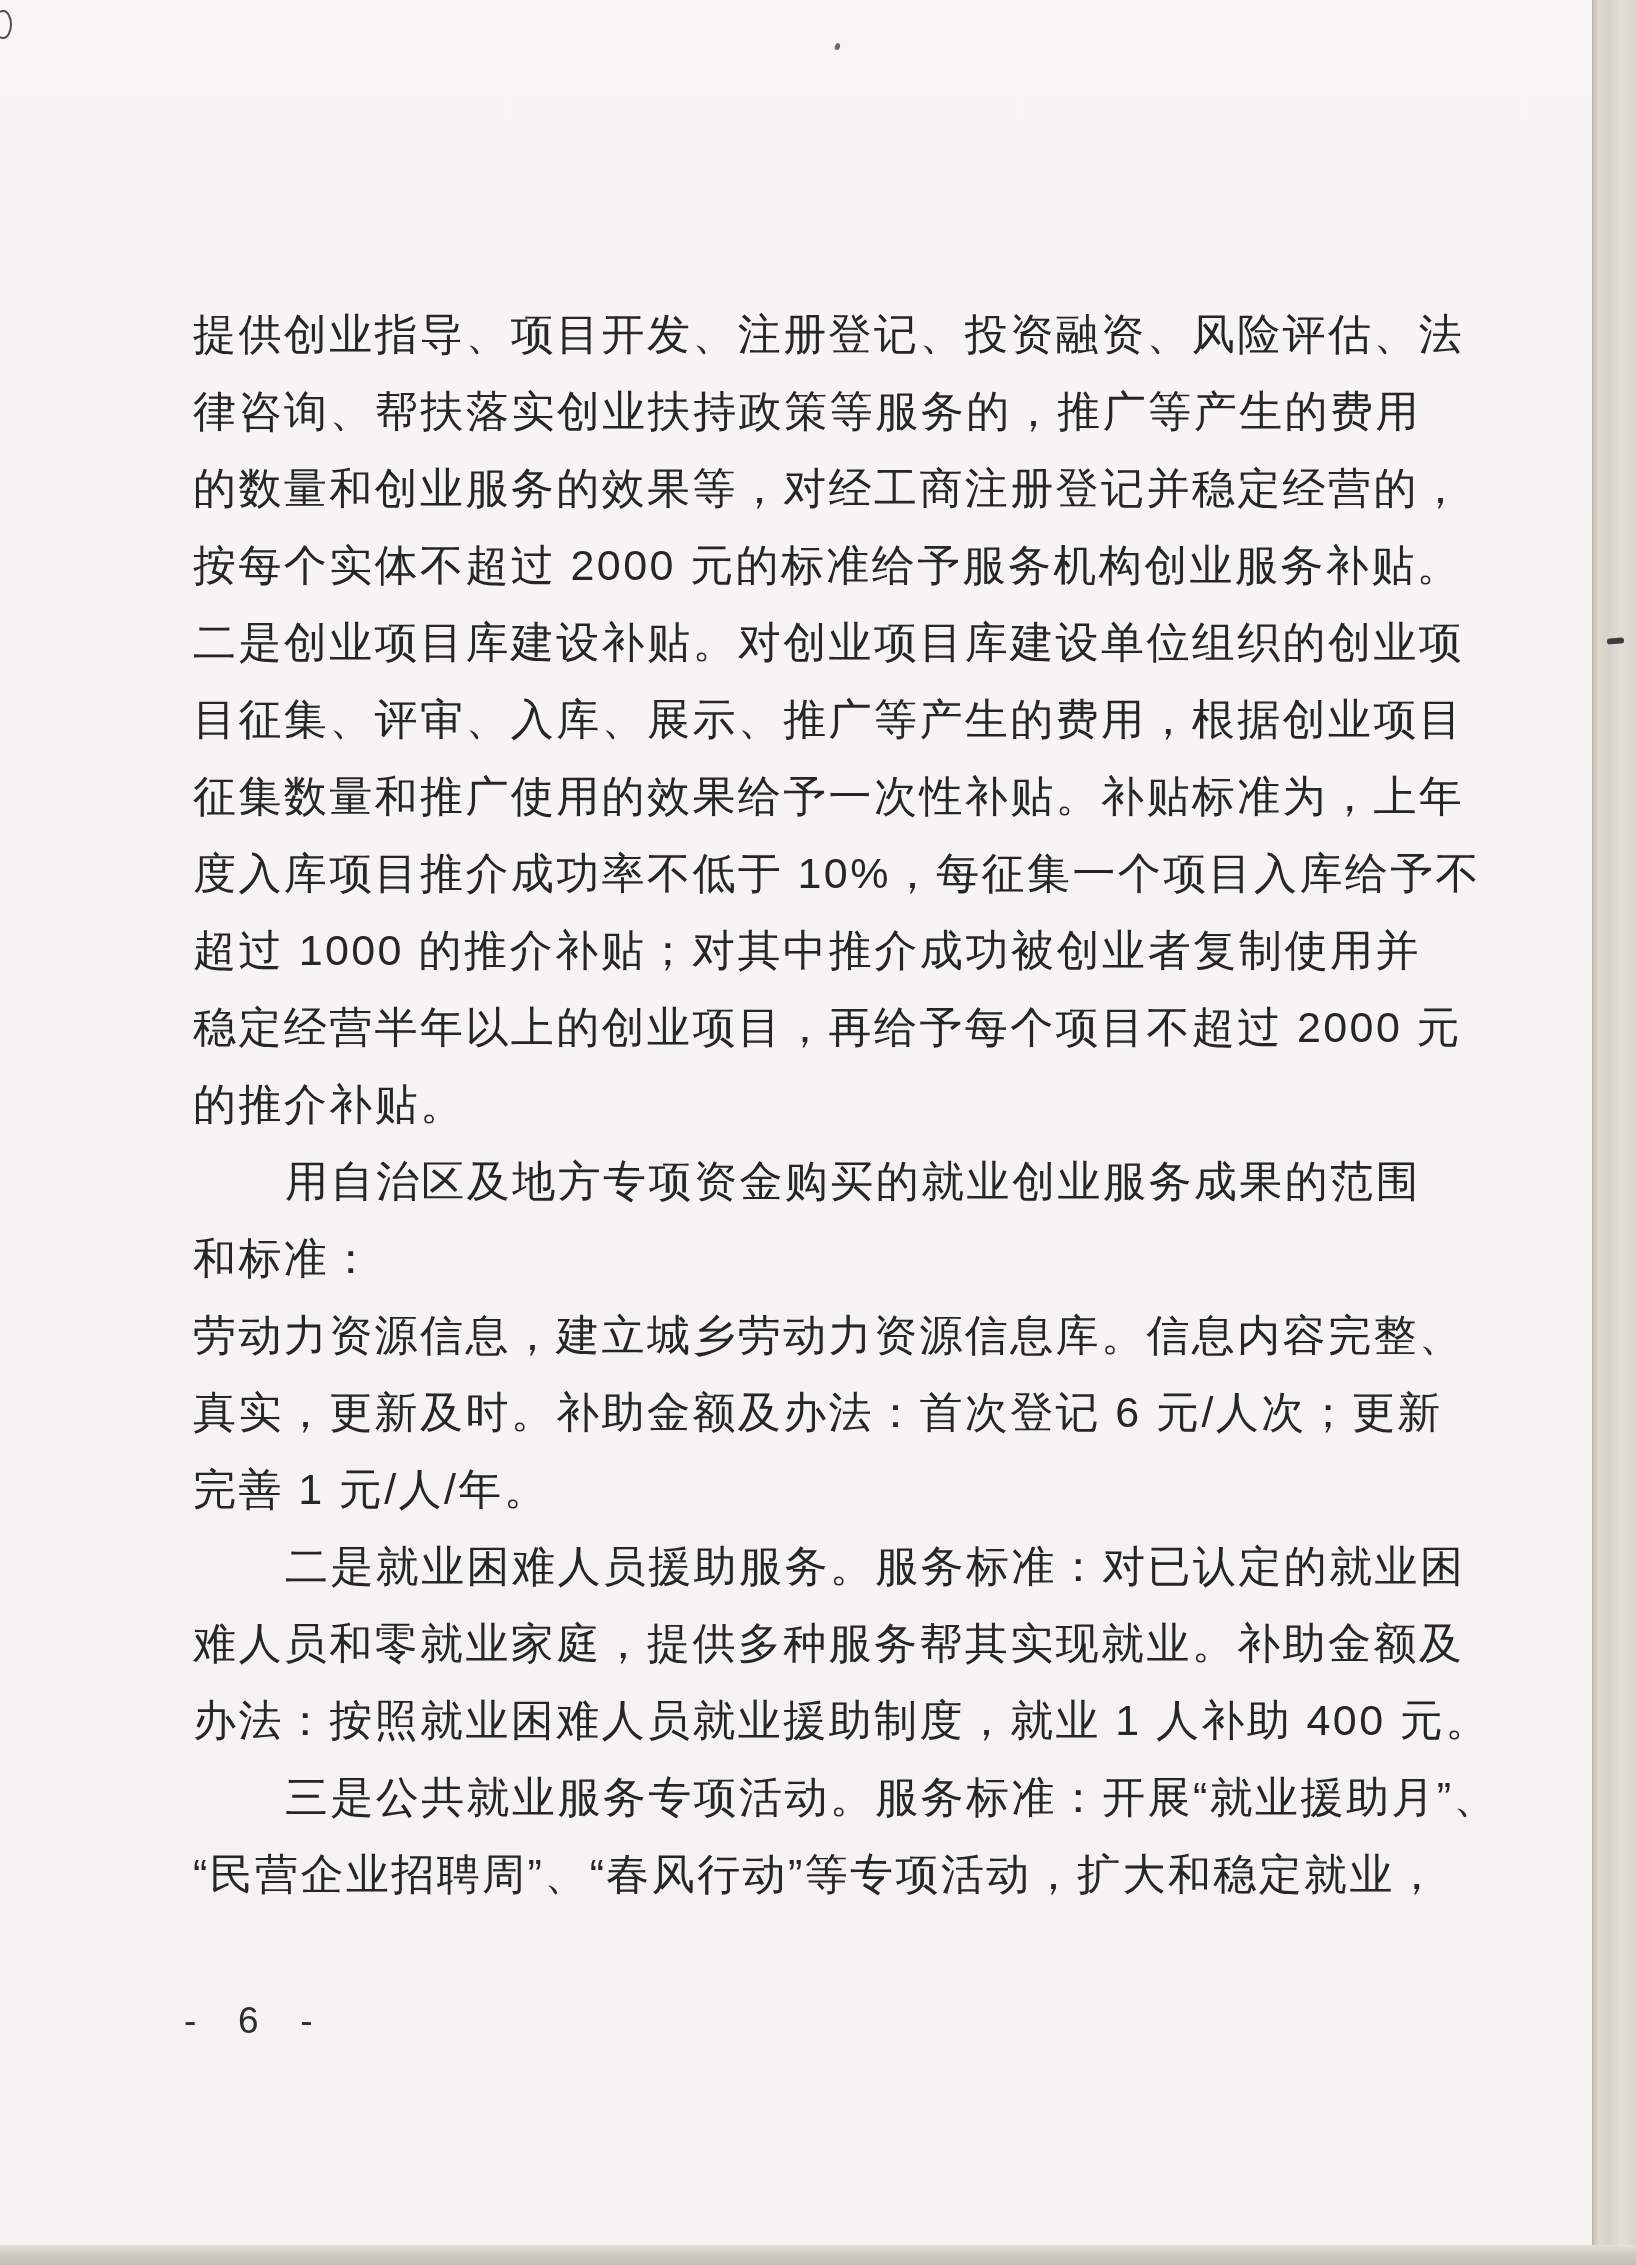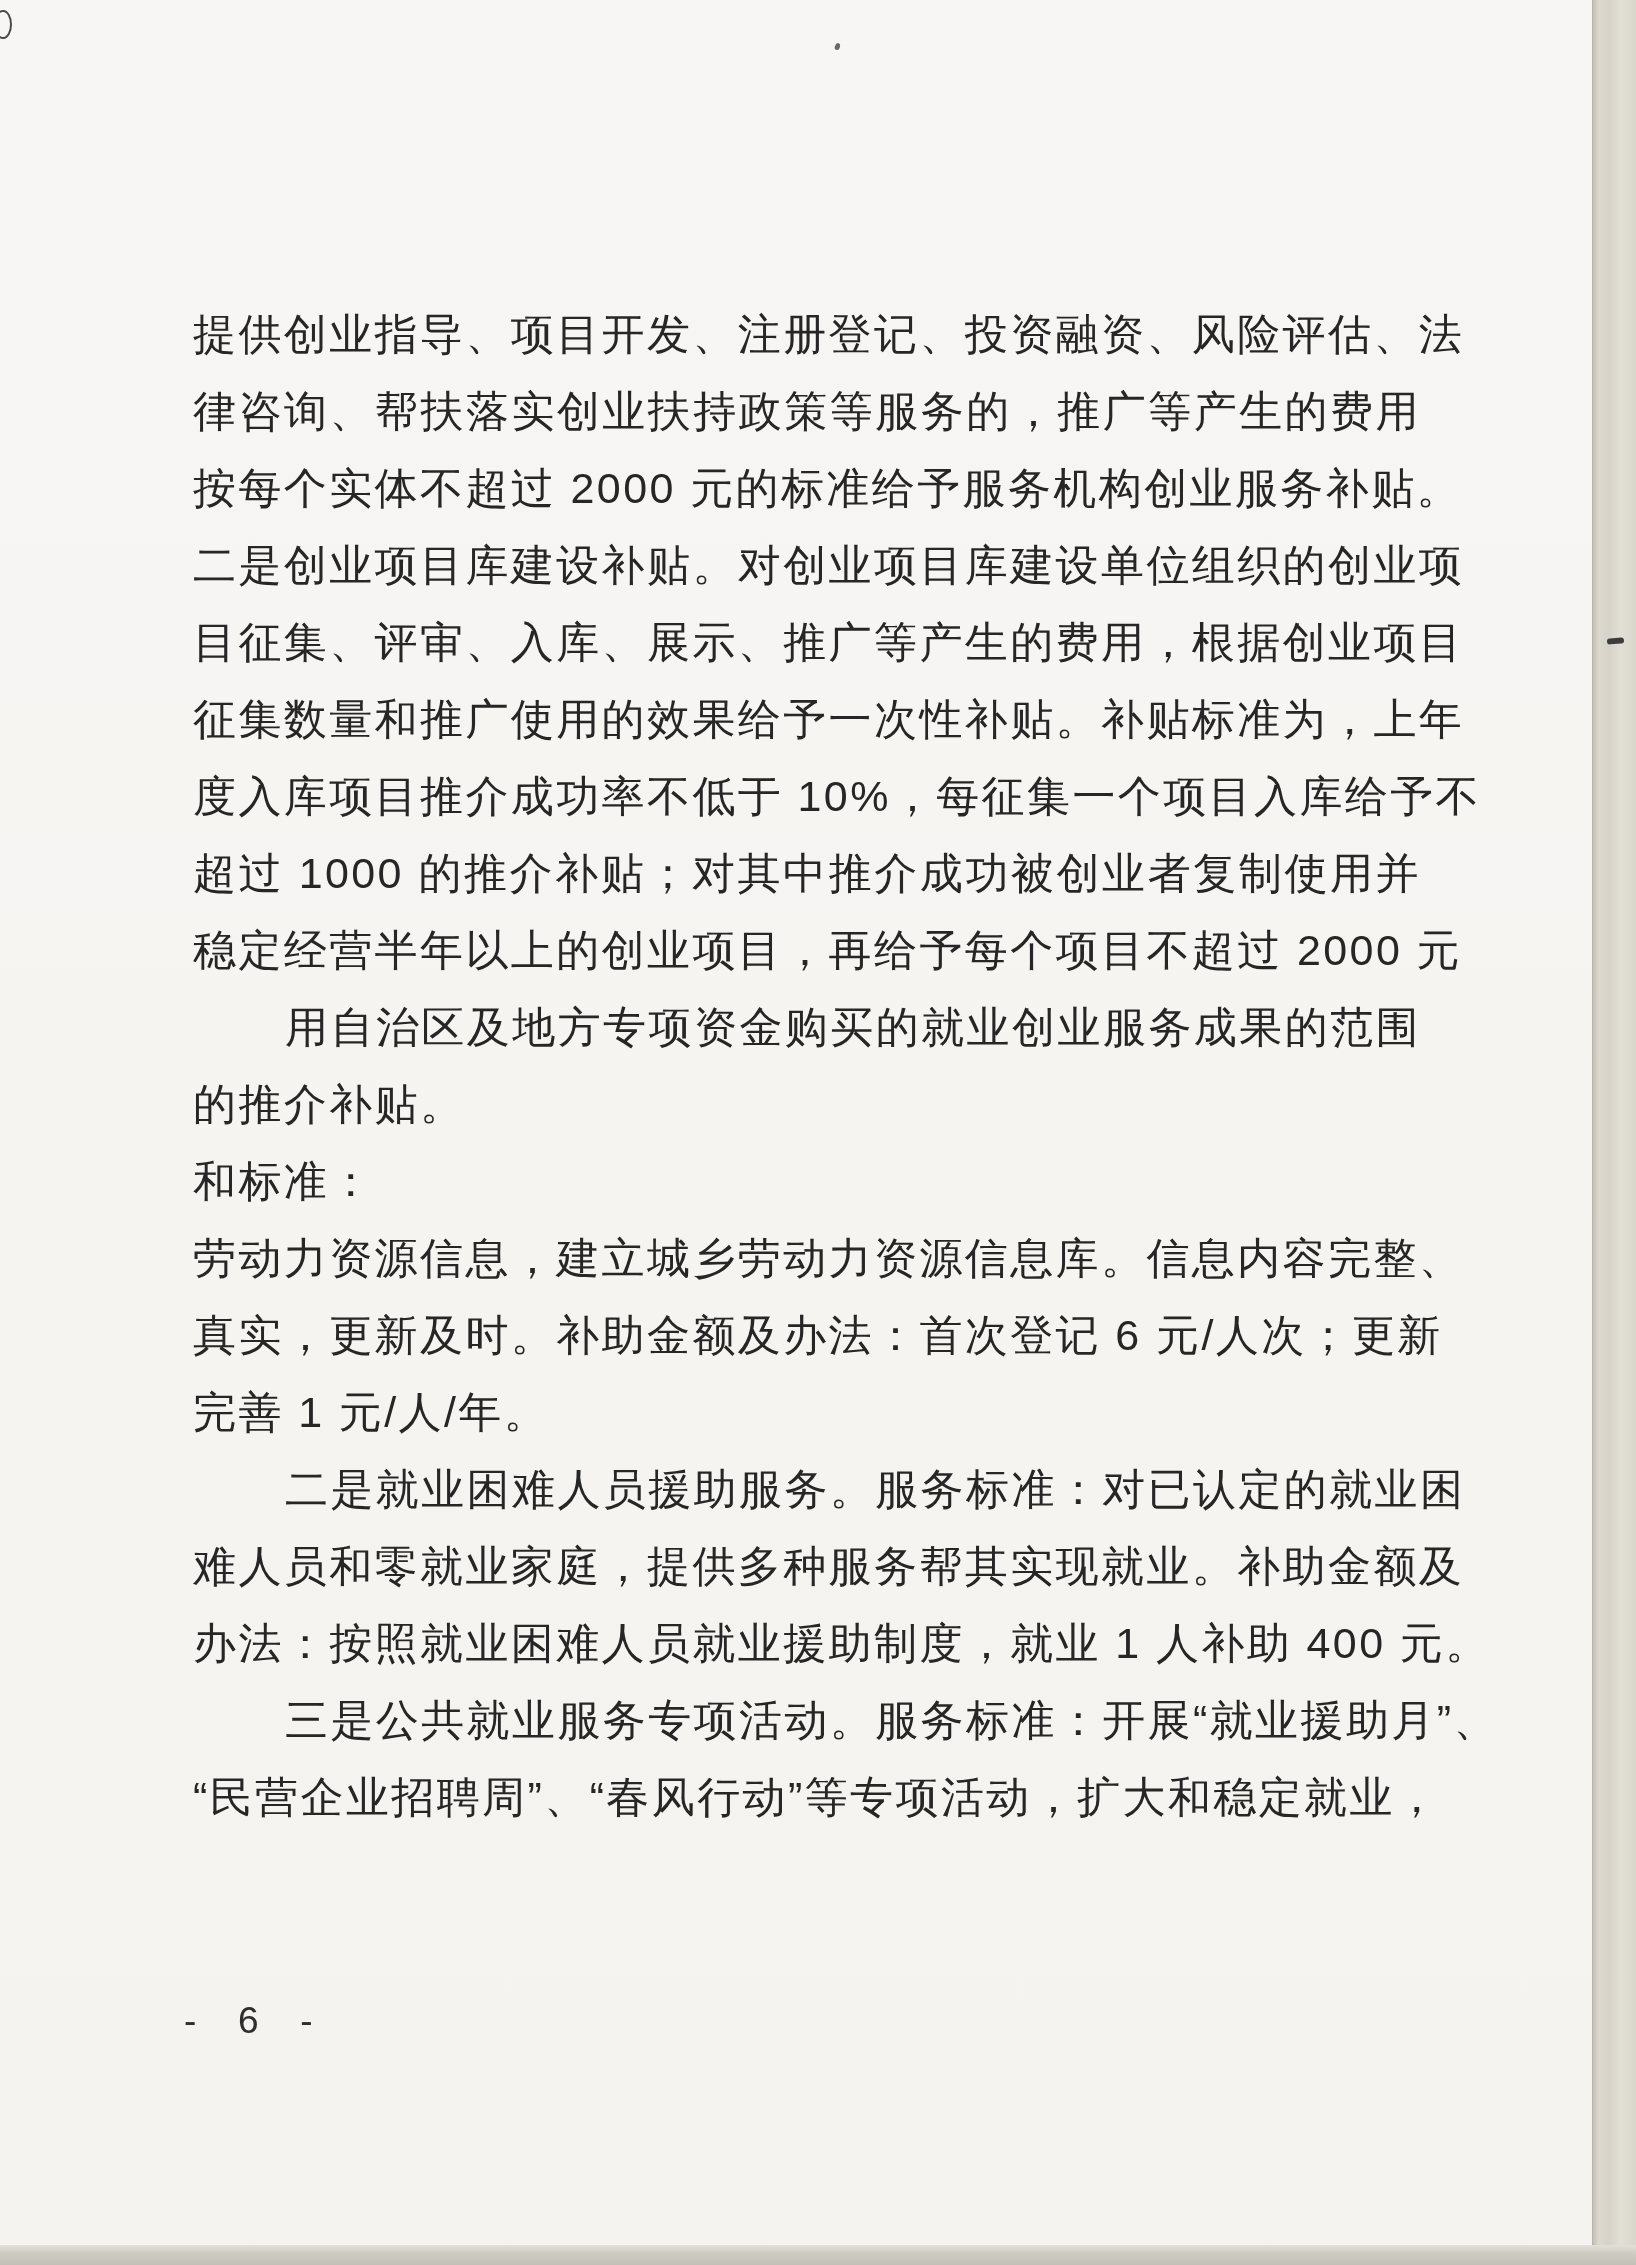--- a/index.html
+++ b/index.html
@@ -113,29 +113,30 @@
 
   <div class="edge-right"></div>
   <div class="edge-bottom"></div>
   <div class="corner-mark"></div>
   <div class="top-dot"></div>
   <div class="right-dash"></div>
 
   <div class="text-block">
     <div class="line">提供创业指导、项目开发、注册登记、投资融资、风险评估、法</div>
     <div class="line">律咨询、帮扶落实创业扶持政策等服务的，推广等产生的费用</div>
+    <div class="line">的数量和创业服务的效果等，对经工商注册登记并稳定经营的，</div>
     <div class="line">按每个实体不超过 2000 元的标准给予服务机构创业服务补贴。</div>
     <div class="line">二是创业项目库建设补贴。对创业项目库建设单位组织的创业项</div>
     <div class="line">目征集、评审、入库、展示、推广等产生的费用，根据创业项目</div>
     <div class="line">征集数量和推广使用的效果给予一次性补贴。补贴标准为，上年</div>
     <div class="line">度入库项目推介成功率不低于 10%，每征集一个项目入库给予不</div>
     <div class="line">超过 1000 的推介补贴；对其中推介成功被创业者复制使用并</div>
     <div class="line">稳定经营半年以上的创业项目，再给予每个项目不超过 2000 元</div>
+    <div class="line short">的推介补贴。</div>
     <div class="line indent">用自治区及地方专项资金购买的就业创业服务成果的范围</div>
-    <div class="line short">的推介补贴。</div>
     <div class="line short">和标准：</div>
     <div class="line">劳动力资源信息，建立城乡劳动力资源信息库。信息内容完整、</div>
     <div class="line">真实，更新及时。补助金额及办法：首次登记 6 元/人次；更新</div>
     <div class="line short">完善 1 元/人/年。</div>
     <div class="line indent">二是就业困难人员援助服务。服务标准：对已认定的就业困</div>
     <div class="line">难人员和零就业家庭，提供多种服务帮其实现就业。补助金额及</div>
     <div class="line">办法：按照就业困难人员就业援助制度，就业 1 人补助 400 元。</div>
     <div class="line indent">三是公共就业服务专项活动。服务标准：开展“就业援助月”、</div>
     <div class="line">“民营企业招聘周”、“春风行动”等专项活动，扩大和稳定就业，</div>
   </div>

